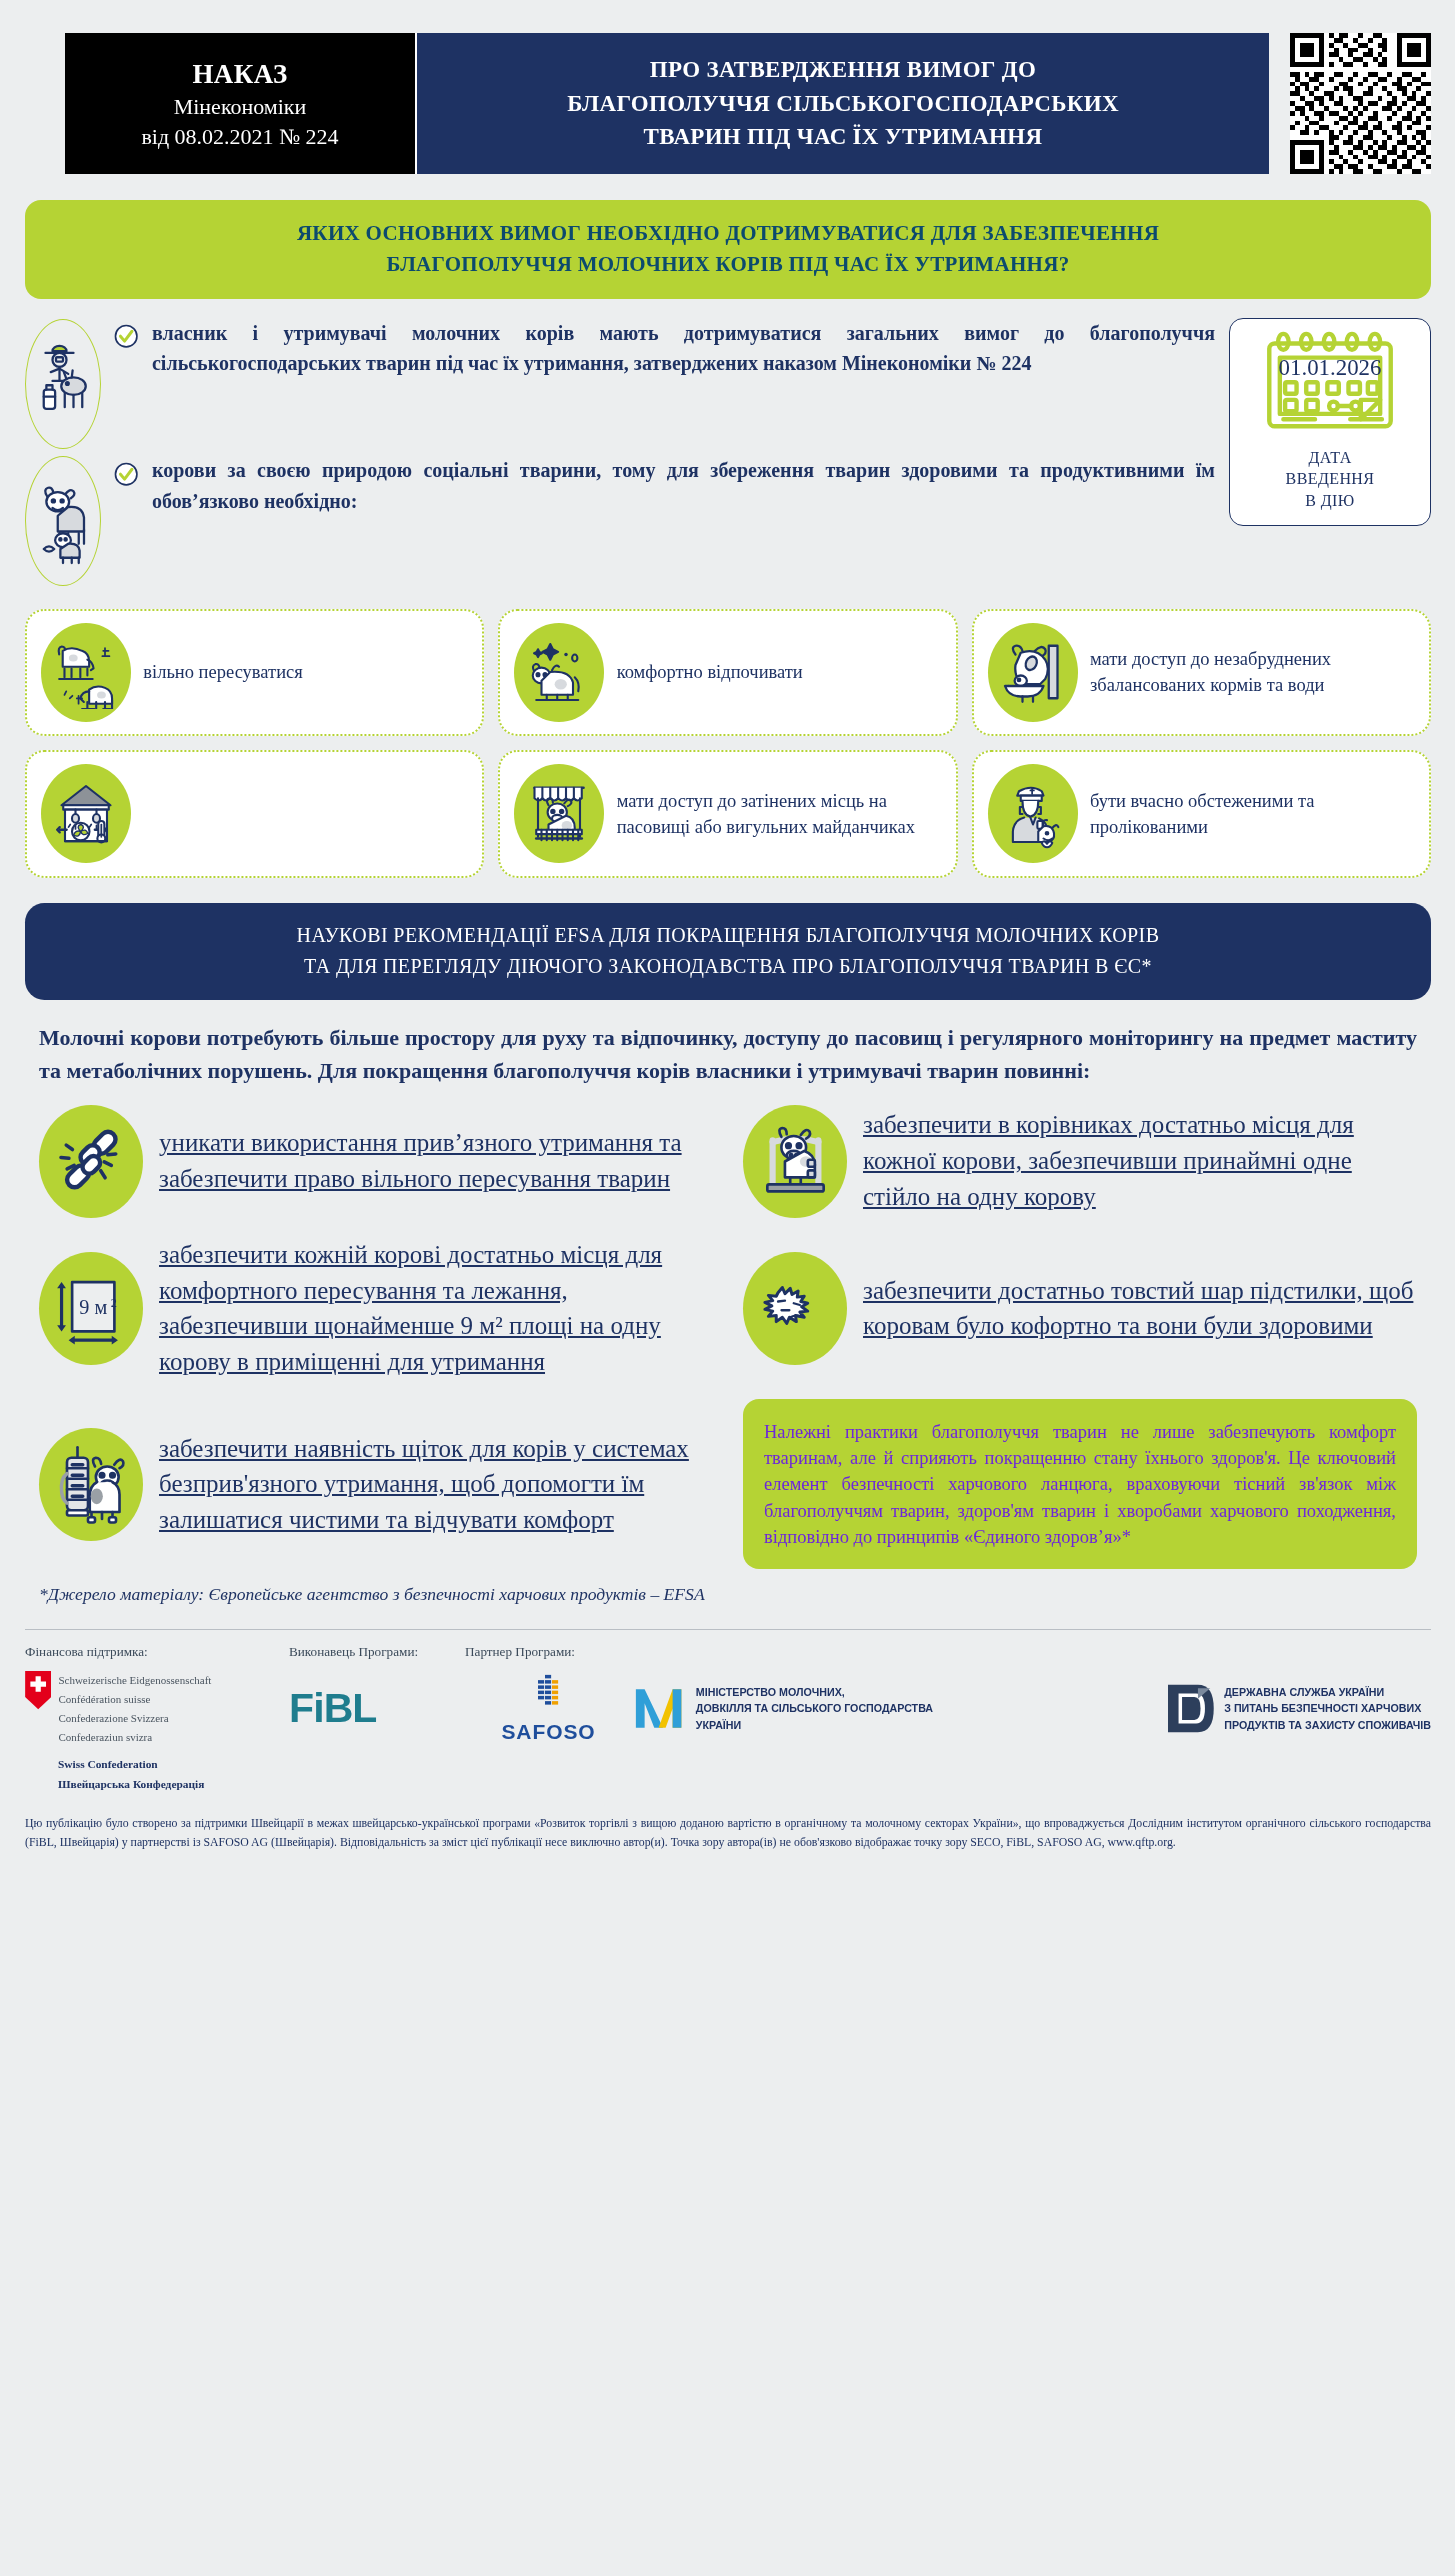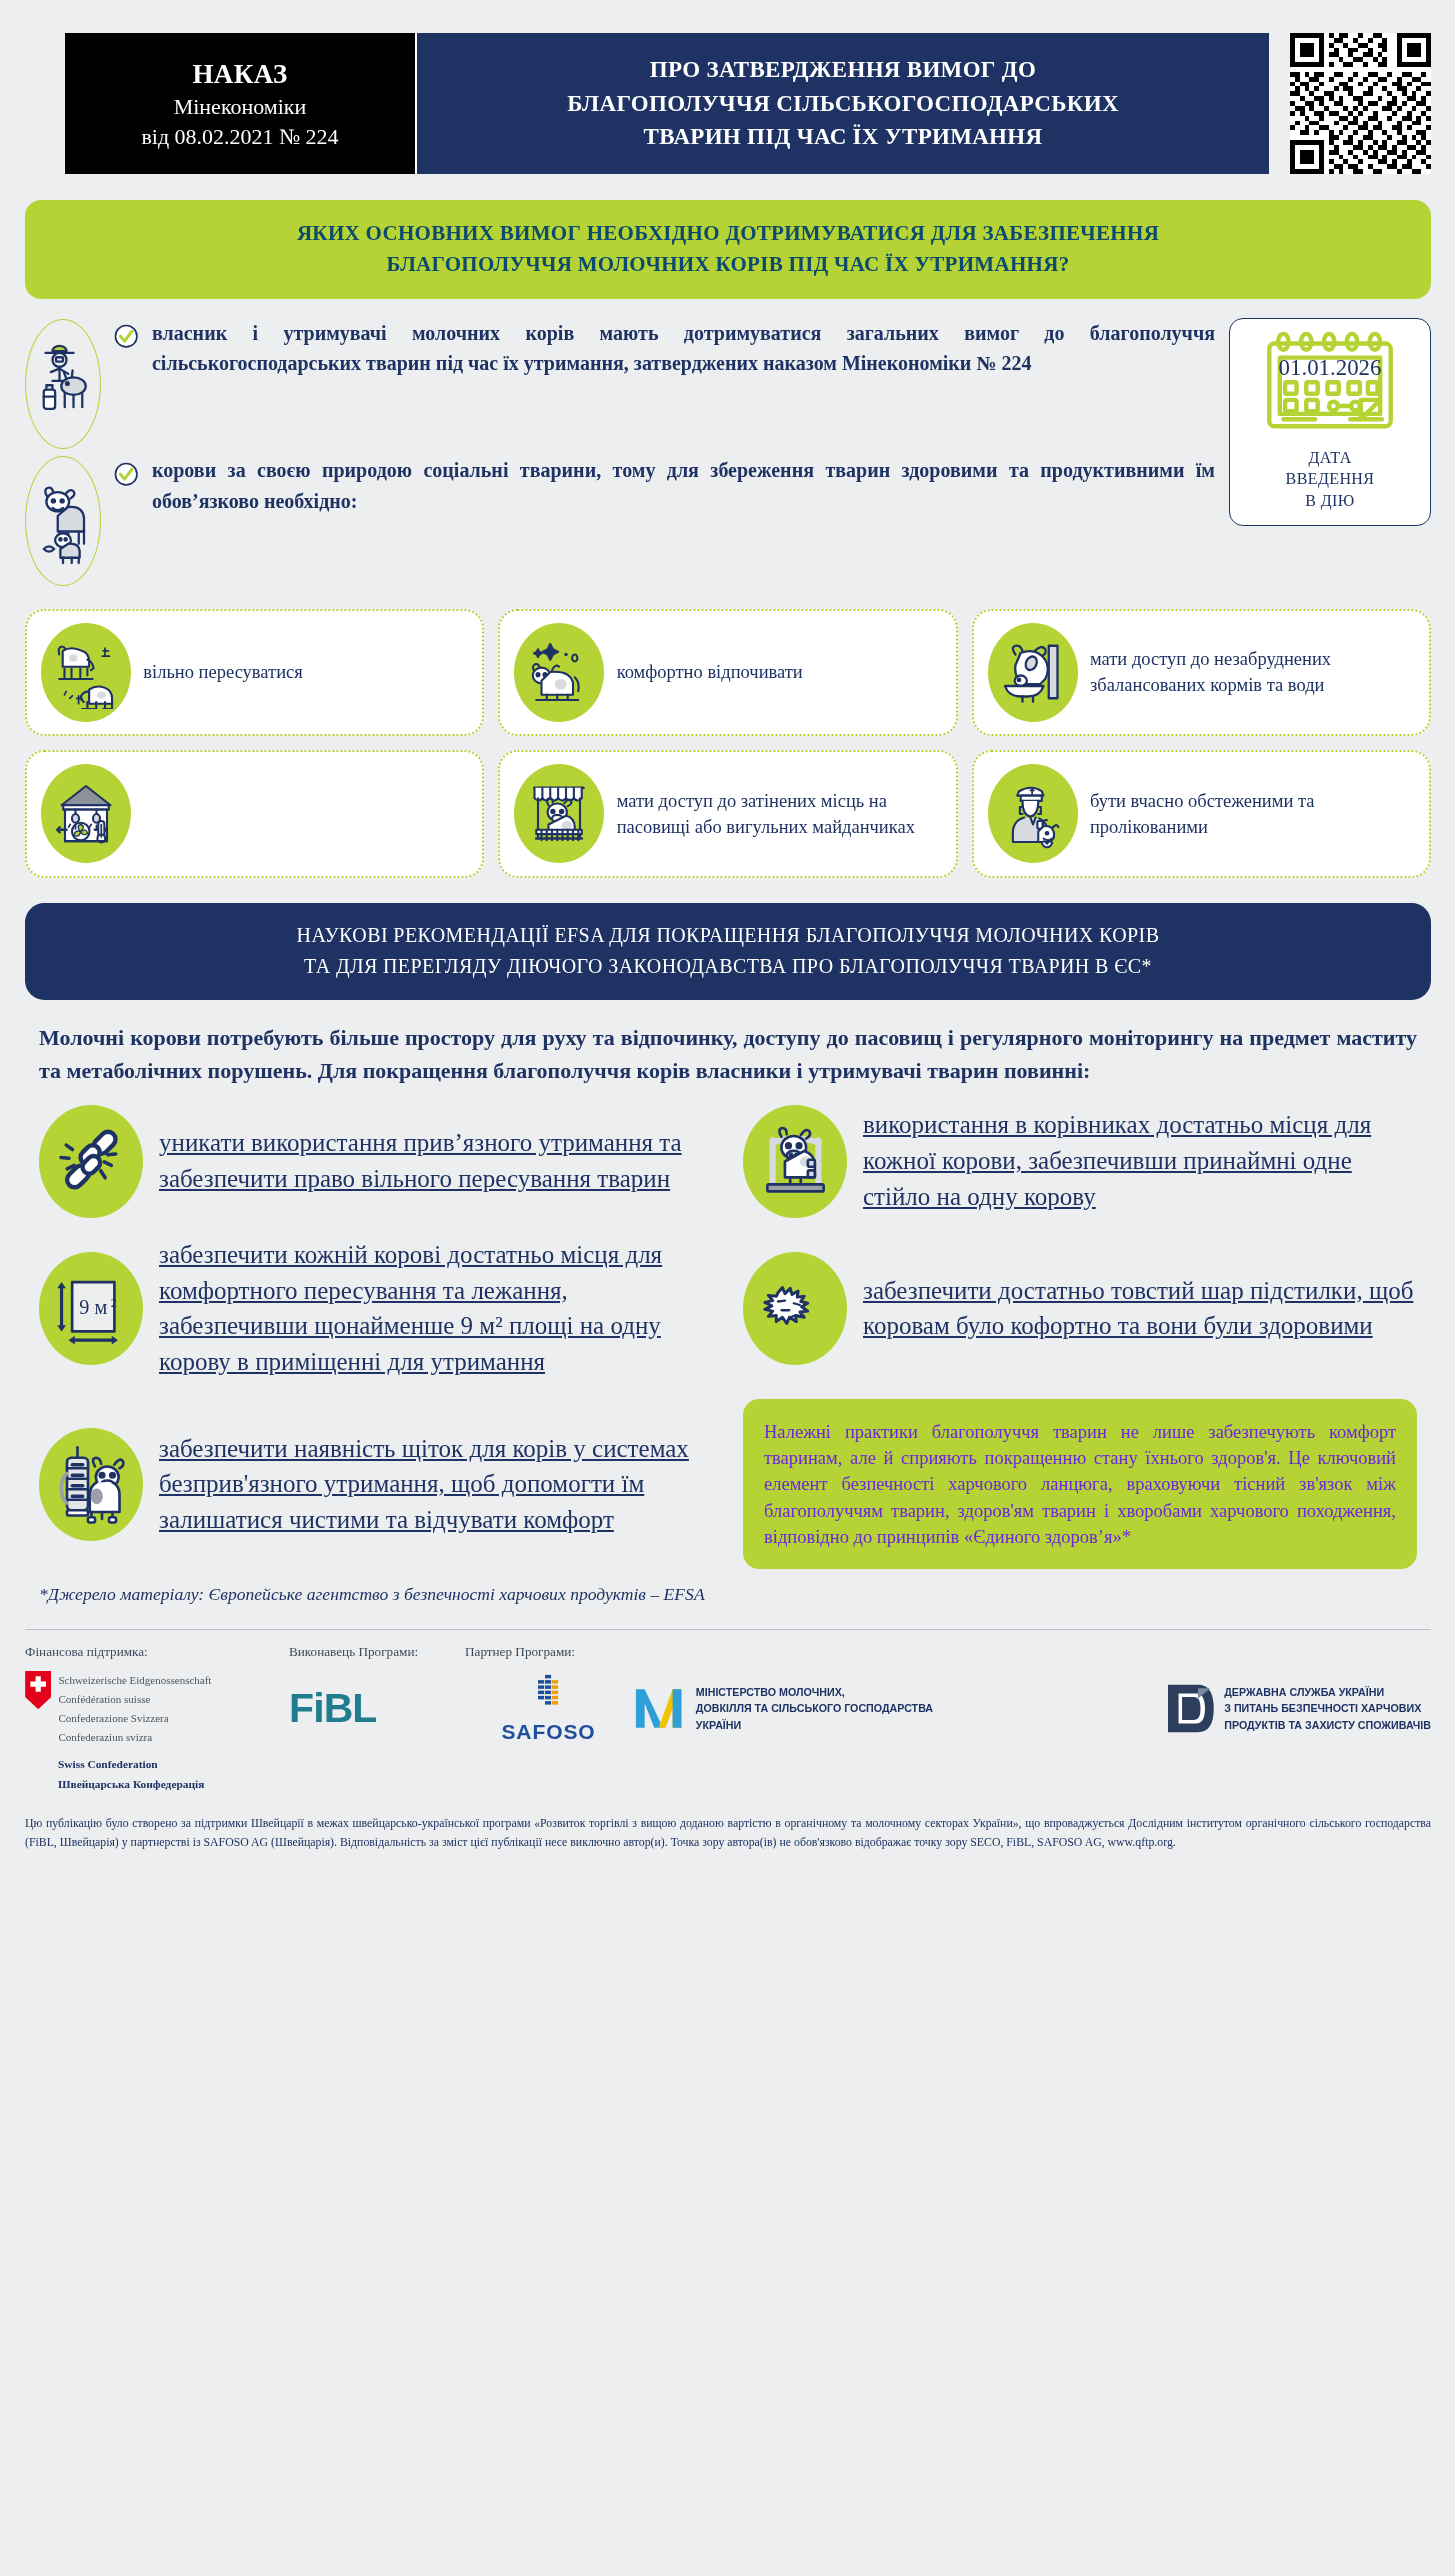--- a/index.html
+++ b/index.html
@@ -626,21 +626,21 @@
           <circle cx="47" cy="39" r="1.4" fill="#1e3263"></circle>
           <path d="M56 34 q12 4 12 16 v14 h-34 v-18 z" fill="#fff"></path>
           <ellipse cx="58" cy="46" rx="7" ry="6" fill="#d7dade" stroke="none"></ellipse>
           <rect x="60" y="44" width="8" height="8" rx="2" fill="#d7dade" stroke="#1e3263"></rect>
           <rect x="60" y="56" width="8" height="8" rx="2" fill="#d7dade" stroke="#1e3263"></rect>
           <path d="M40 64 v8 M52 64 v8"></path>
           <rect x="14" y="72" width="64" height="8" rx="2" fill="#9aa0a6" stroke="#1e3263"></rect>
         </g>
       </svg>
     </div>
-    <div class="efsa-tx">використання в корівниках достатньо місця для кожної корови, забезпечивши принаймні одне стійло на одну корову</div>
+    <div class="efsa-tx">забезпечити в корівниках достатньо місця для кожної корови, забезпечивши принаймні одне стійло на одну корову</div>
   </div>
 
   <div class="efsa-item">
     <div class="efsa-ic">
       <svg width="81" height="81" viewBox="0 0 92 92">
         <g fill="none" stroke="#1e3263" stroke-width="3" stroke-linecap="round" stroke-linejoin="round">
           <rect x="24" y="16" width="48" height="56" fill="#eceeef"></rect>
           <path d="M12 20 v48" stroke-width="3.6"></path>
           <path d="M12 16 l-5 7 h10 z" fill="#1e3263" stroke="none"></path>
           <path d="M12 72 l-5 -7 h10 z" fill="#1e3263" stroke="none"></path>

